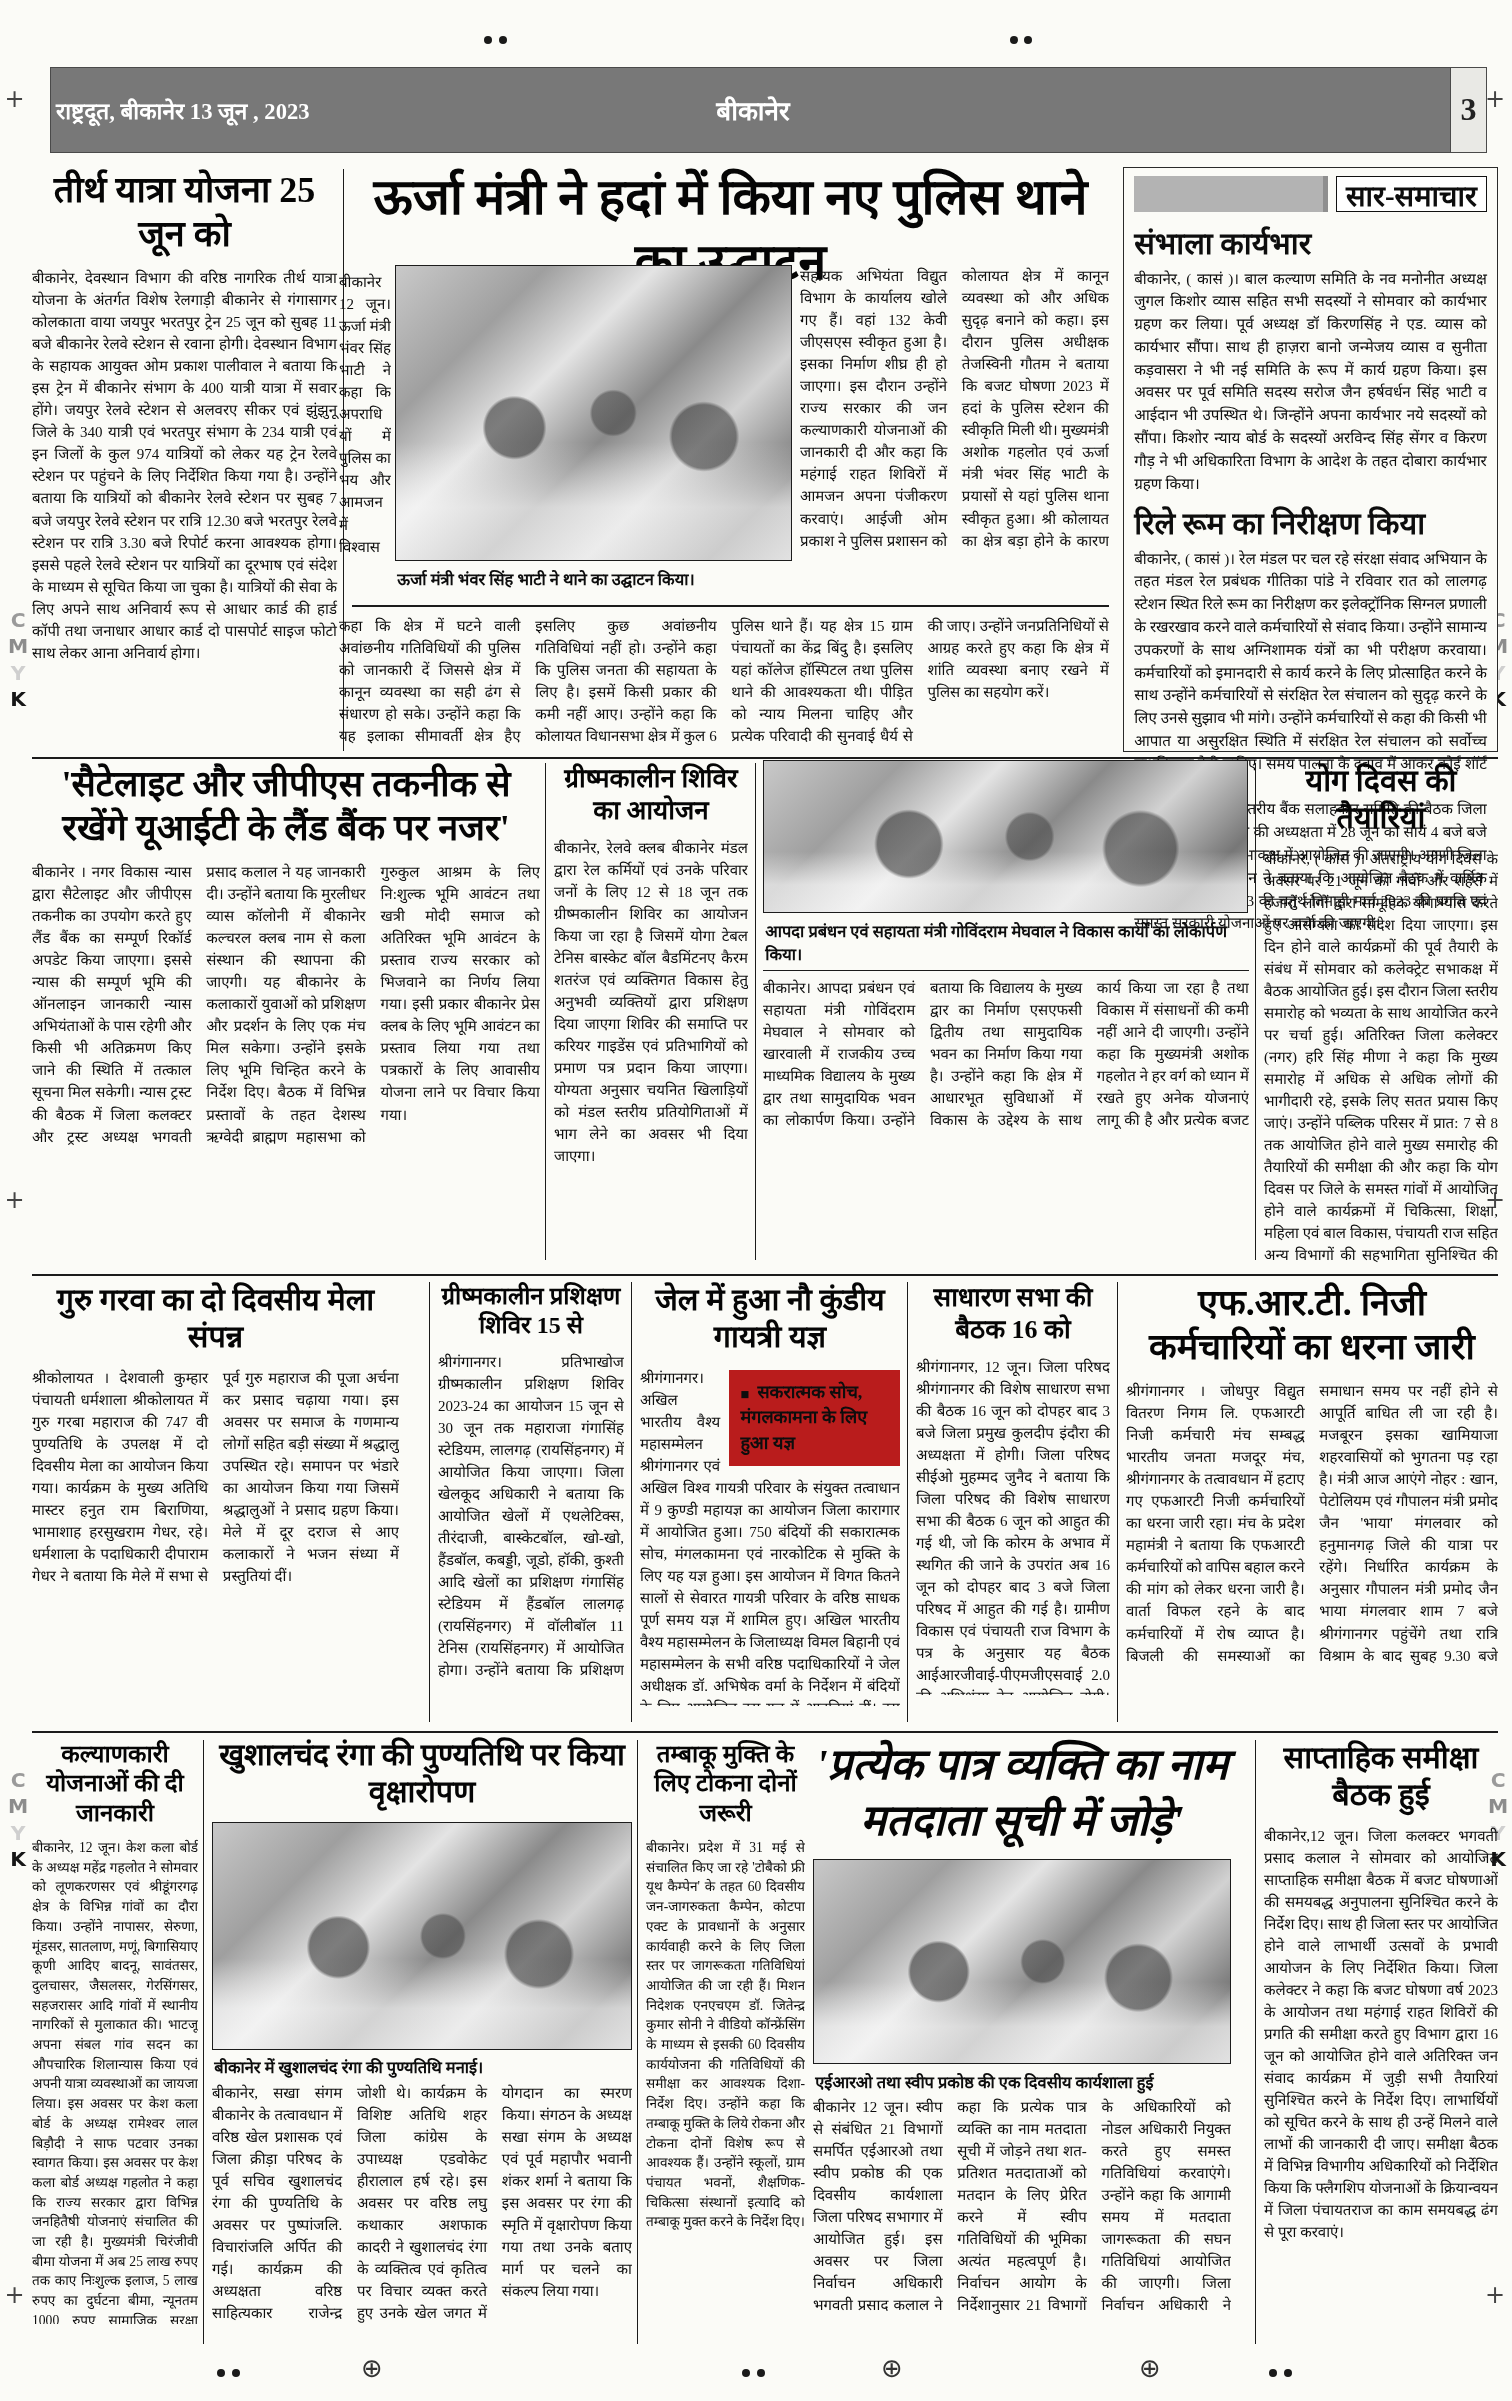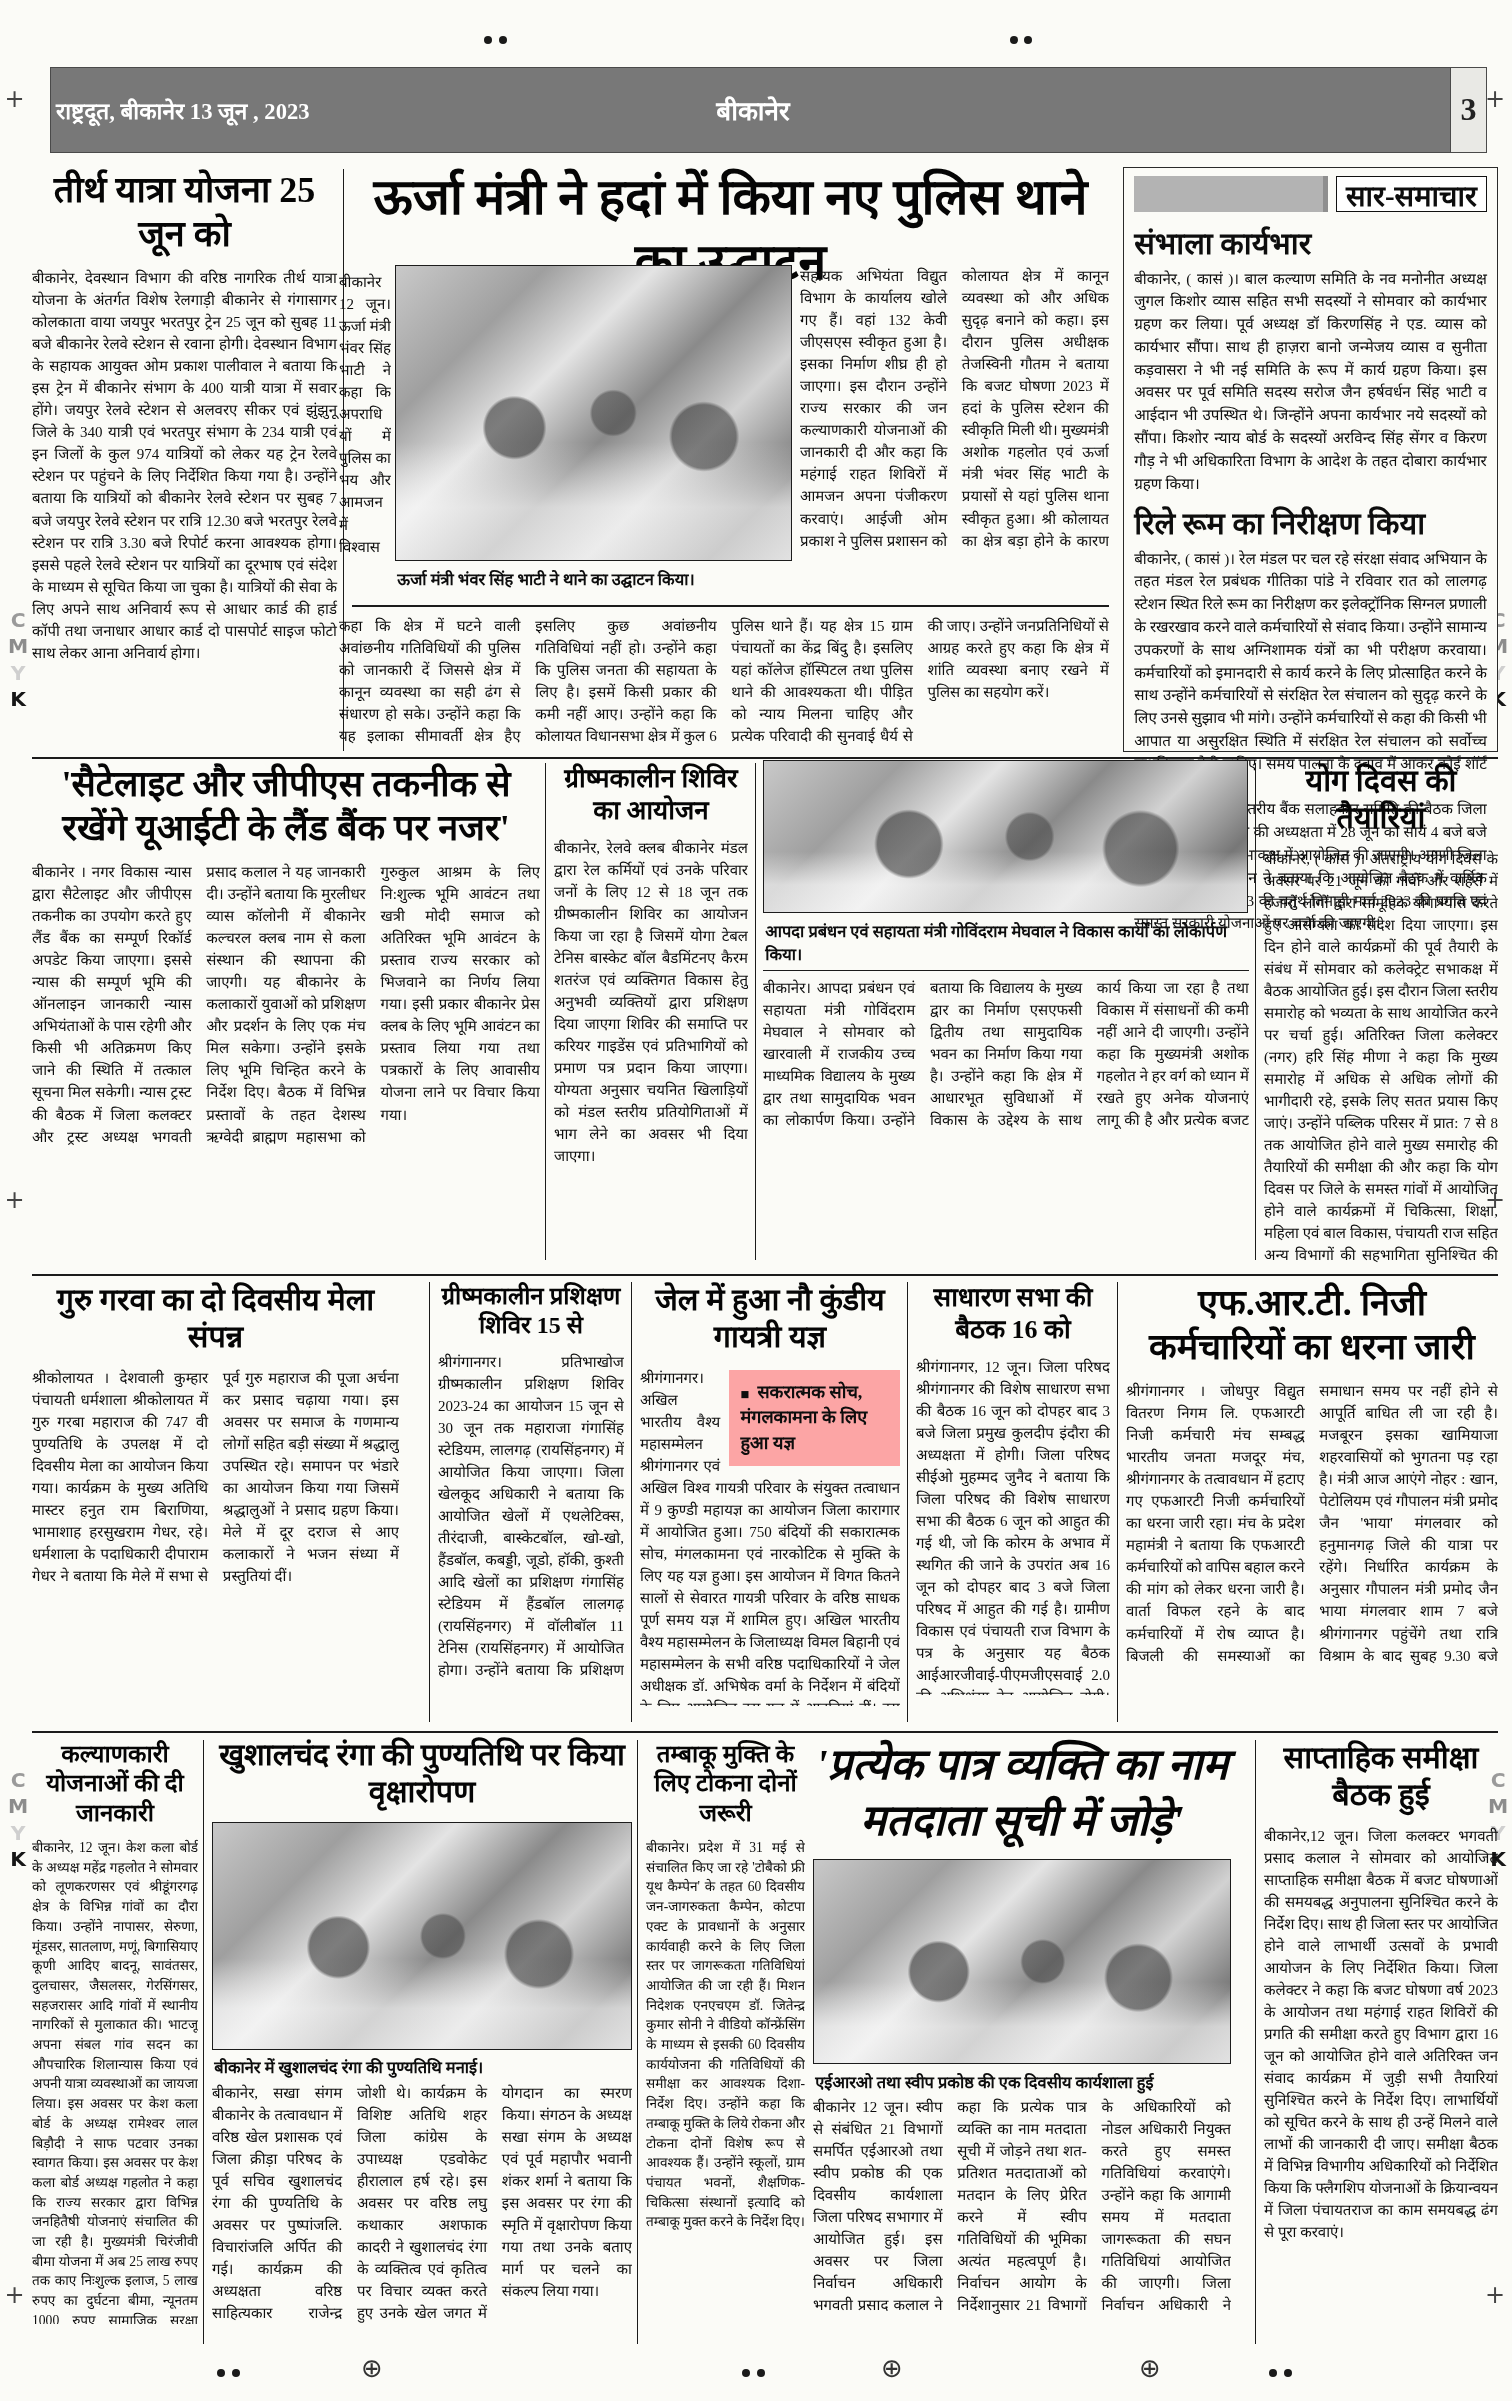--- a/index.html
+++ b/index.html
@@ -35,21 +35,21 @@
   .rule-h{position:absolute;background:#1b1b1b;height:1.7px;}
   .rule-v{position:absolute;background:#1b1b1b;width:1.1px;}
   
   .sarbox{position:absolute;left:1123px;top:167px;width:375px;height:585px;border:1.7px solid #2a2a2a;padding:8px 10.2px;box-sizing:border-box;background:#fbfbf7;}
   .sar-titlebar{display:flex;align-items:stretch;height:36px;margin-bottom:9px;}
   .sar-gray{flex:1;background:#b3b3b3;margin-right:8px;border-right:5.6px solid #8f8f8f;}
   .sar-title{border:1.7px solid #111;background:#fff;font-size:29px;font-weight:bold;padding:0 9px;display:flex;align-items:center;}
   .sar-h{font-size:30.5px;font-weight:bold;margin:5.6px 0 4.5px 0;}
   .sar-bd{font-size:15.2px;line-height:1.5;text-align:justify;}
   
-  .pullq{float:right;width:57%;background:#fca5a5;margin:3.4px 0 8px 9px;padding:10.2px 11.3px;
+  .pullq{float:right;width:57%;background:#b91c1c;margin:3.4px 0 8px 9px;padding:10.2px 11.3px;
          font-size:18px;font-weight:bold;line-height:1.4;}
   .pullq .sq{font-size:14.7px;vertical-align:middle;margin-right:8px;}
   
   .mark-plus{position:absolute;font-size:24px;color:#444;font-family:"DejaVu Sans",sans-serif;}
   .mark-oplus{position:absolute;font-size:26px;color:#333;font-family:"DejaVu Sans",sans-serif;}
   .dot{position:absolute;width:8px;height:8px;border-radius:50%;background:#1a1a1a;}
   .cmyk{position:absolute;font-family:"DejaVu Sans",sans-serif;font-size:20.3px;font-weight:bold;line-height:1.3;text-align:center;}
   .cmyk .c{color:#9a9a9a;display:block;}
   .cmyk .m{color:#8c8c8c;display:block;}
   .cmyk .y{color:#cfcfcf;display:block;}

